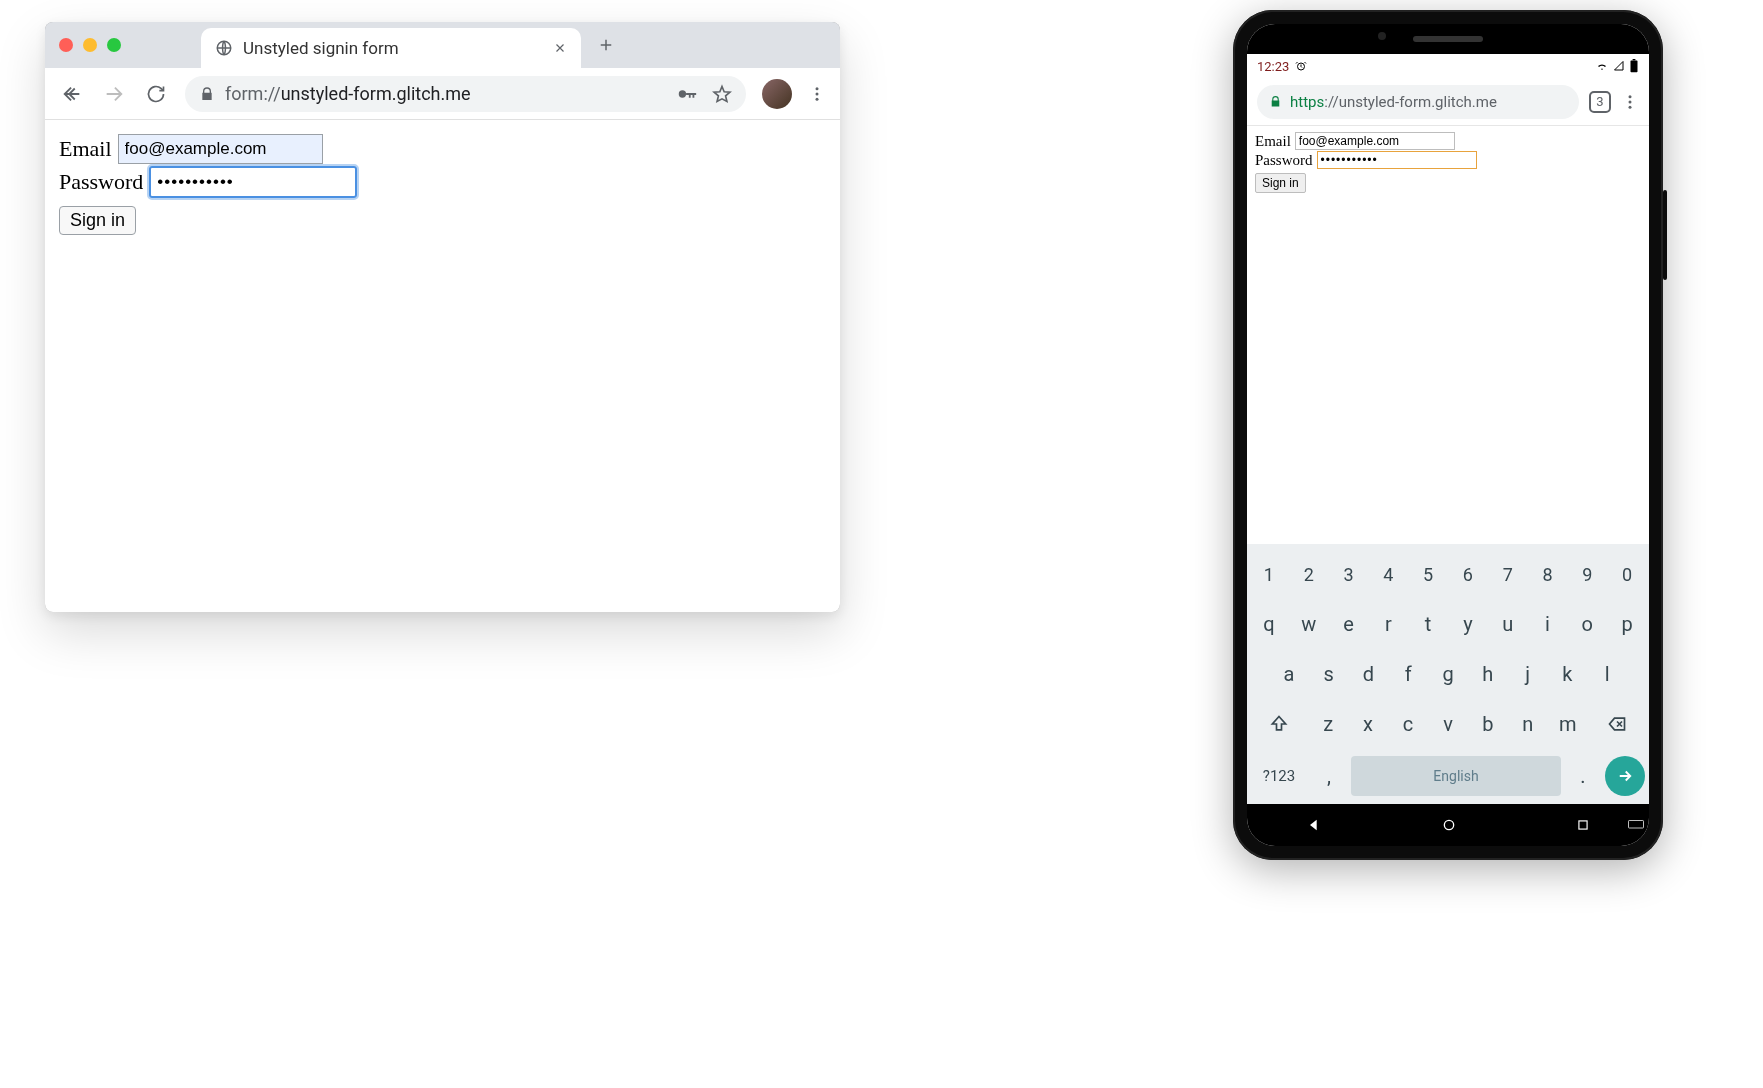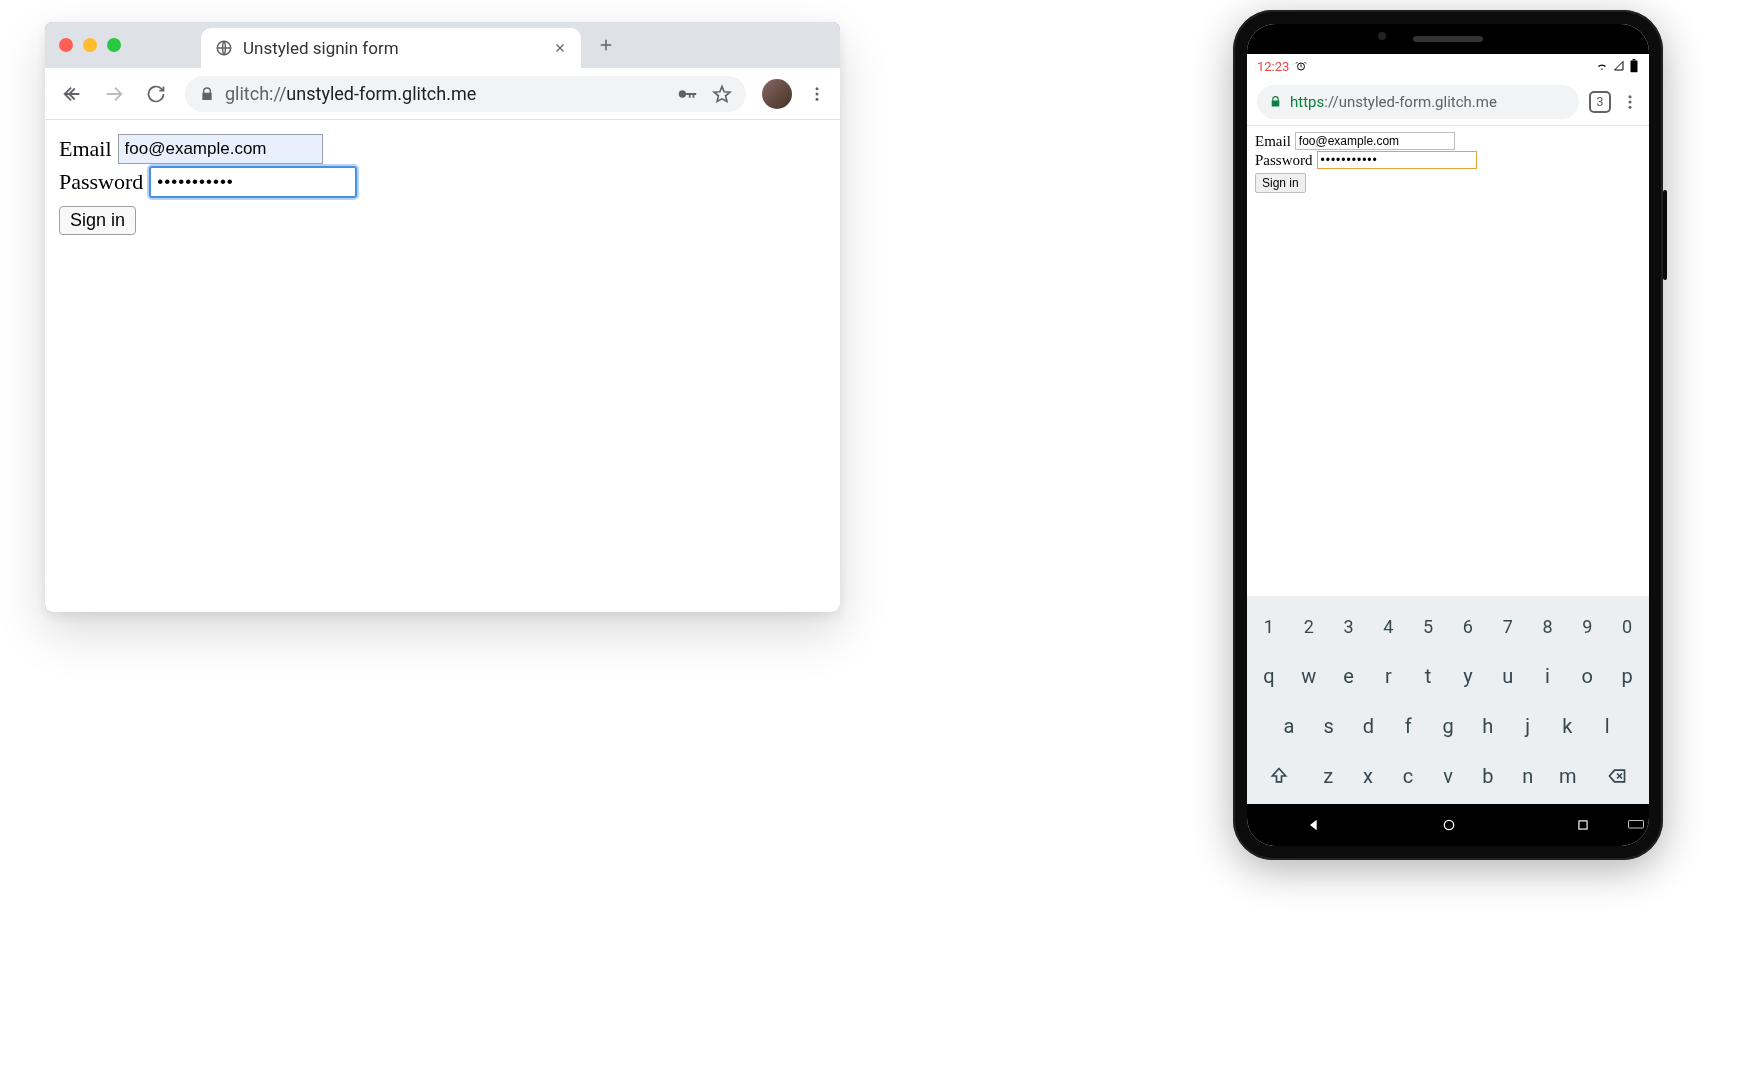--- a/index.html
+++ b/index.html
@@ -153,21 +153,21 @@
       height: 30px; background: #000; display:flex; align-items:center; justify-content:center;
       gap: 40px;
     }
     .speaker { width: 70px; height: 6px; background: #333; border-radius: 3px; }
     .cam { width:8px; height:8px; background:#222; border-radius:50%; position:absolute; left:50%; top:22px; transform:translateX(-70px);}
     .statusbar {
       height: 24px;
       display: flex;
       align-items: center;
       font-size: 13px;
-      color: #ef4444;
+      color: #7f1d1d;
       padding: 0 10px;
       background: #fff;
     }
     .statusbar .time { font-weight: 400; }
     .statusbar .right { margin-left: auto; display: flex; gap: 4px; align-items: center; font-size:12px;}
     .m-omnibar {
       height: 48px;
       display: flex;
       align-items: center;
       padding: 0 10px;
@@ -310,21 +310,21 @@
           <path d="M21 3v5h-5"></path>
         </svg>
     </span>
     <div class="omnibox">
       <span>
         <svg width="16" height="16" viewBox="0 0 24 24" fill="#5f6368">
             <path d="M6 10V8a6 6 0 0 1 12 0v2h1v11H5V10h1zm2 0h8V8a4 4 0 0 0-8 0v2z"></path>
           </svg>
       </span>
       <span class="url">
-        <span class="scheme">glitch://</span><span class="host">unstyled-form.glitch.me</span>
+        <span class="scheme">form://</span><span class="host">unstyled-form.glitch.me</span>
       </span>
       <span class="right-icons">
         <span>
           <svg width="22" height="22" viewBox="0 0 24 24" fill="#5f6368">
               <circle cx="7" cy="12" r="4"></circle>
               <path d="M11 11h11v2h-2v3h-2v-3h-2v3h-2v-3h-3z"></path>
             </svg>
         </span>
         <span>
           <svg width="20" height="20" viewBox="0 0 24 24" fill="none" stroke="#5f6368" stroke-width="2">
@@ -477,20 +477,32 @@
             <div class="key">n</div>
             <div class="key">m</div>
           </div>
         <div class="key-bksp">
           <svg width="24" height="20" viewBox="0 0 24 24" fill="none" stroke="#37474f" stroke-width="2">
               <path d="M21 5H9l-6 7 6 7h12V5z"></path>
               <path d="M12 9l6 6M18 9l-6 6"></path>
             </svg>
         </div>
       </div>
+      <div class="kb-bottom">
+        <div class="key-sym">?123</div>
+        <div class="key-comma">,</div>
+        <div class="spacebar">English</div>
+        <div class="key-period">.</div>
+        <div class="enter">
+          <svg width="18" height="18" viewBox="0 0 24 24" fill="none" stroke="#fff" stroke-width="2.5">
+              <path d="M5 12h13"></path>
+              <path d="M13 6l6 6-6 6"></path>
+            </svg>
+        </div>
+      </div>
     </div>
 
     <div class="navbar">
       <span>
         <svg width="16" height="16" viewBox="0 0 24 24" fill="#fff">
             <path d="M16 4v16L6 12z"></path>
           </svg>
       </span>
       <span>
         <svg width="16" height="16" viewBox="0 0 24 24" fill="none" stroke="#fff" stroke-width="2">

